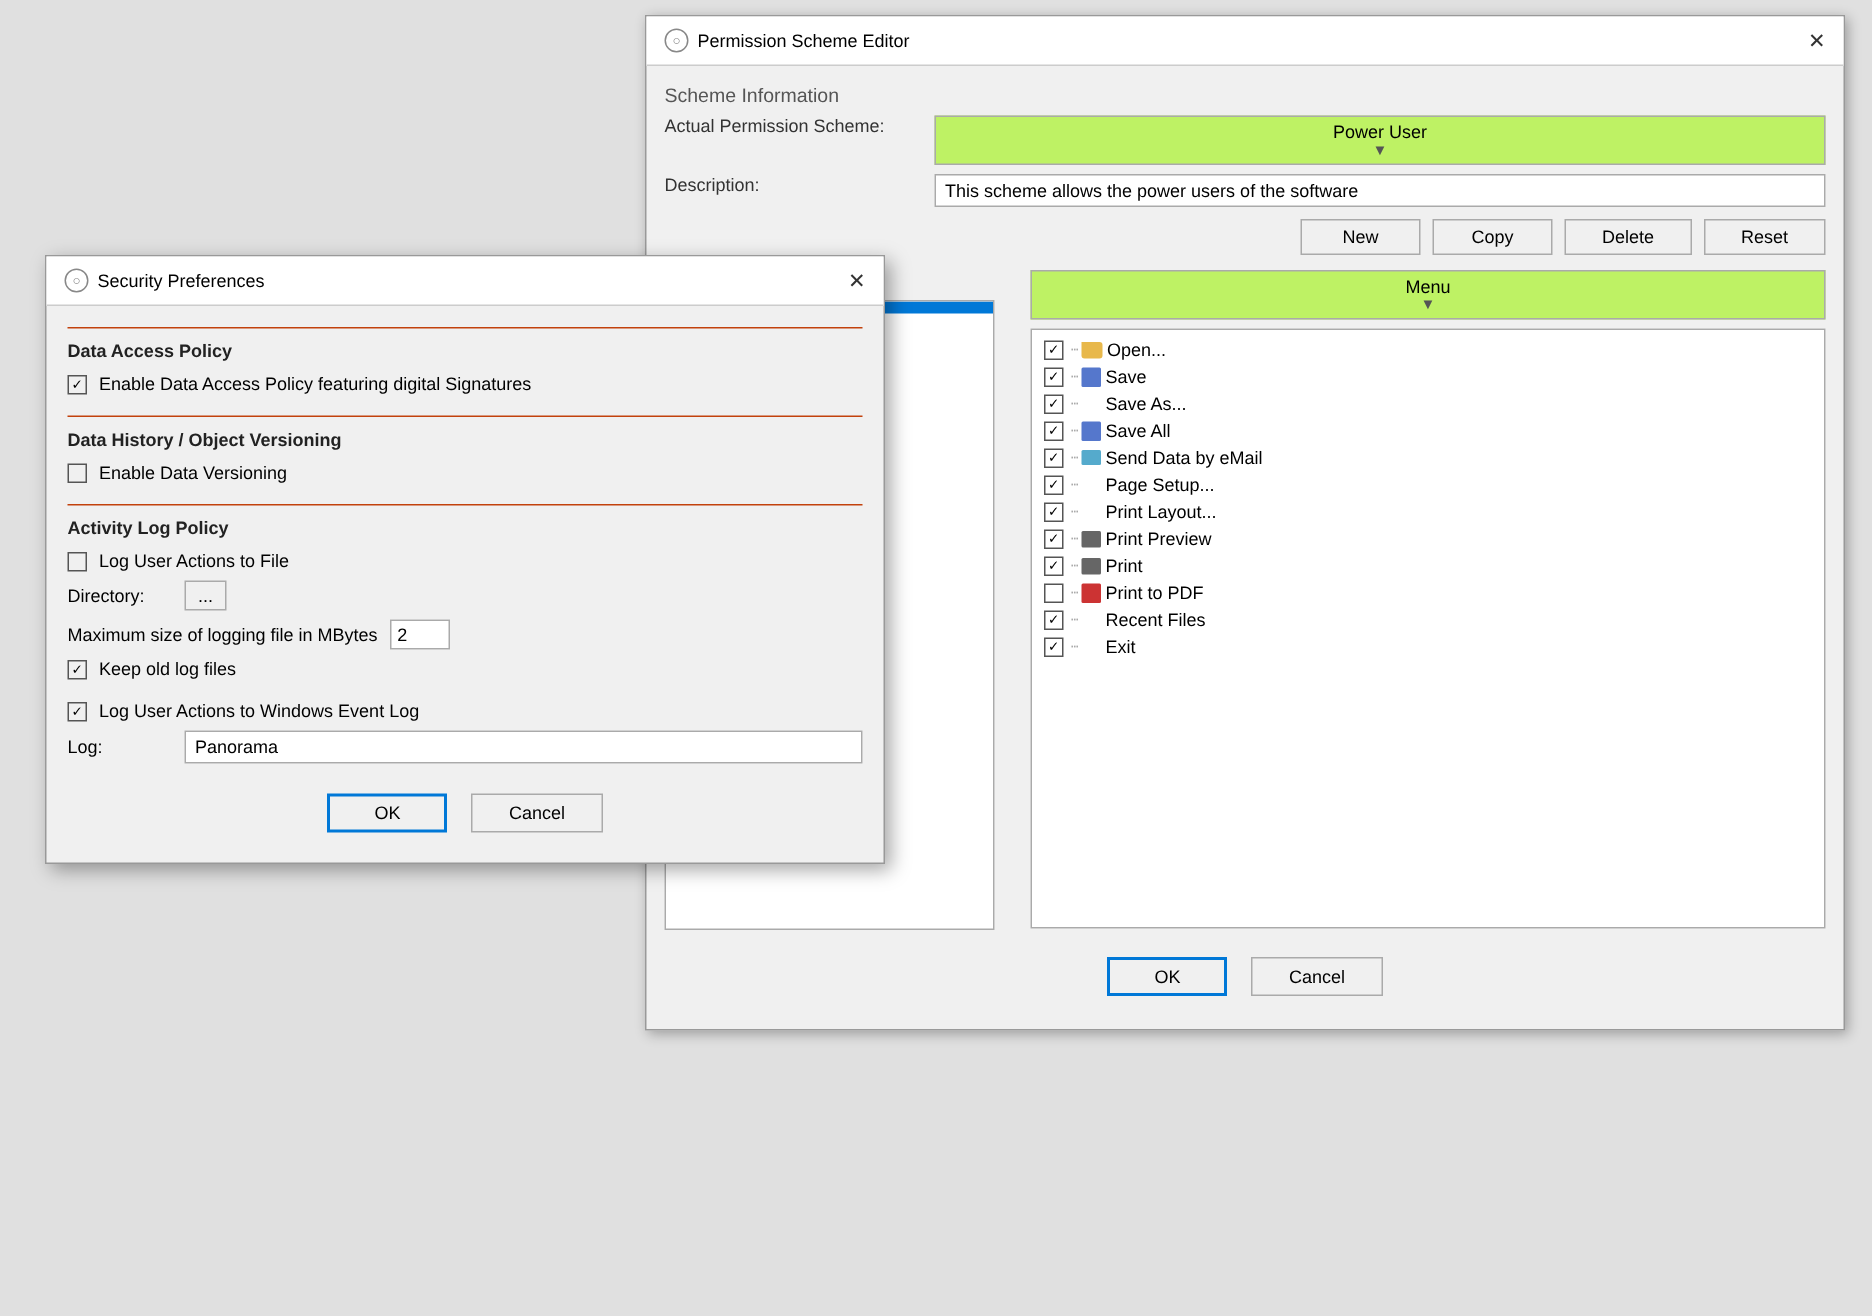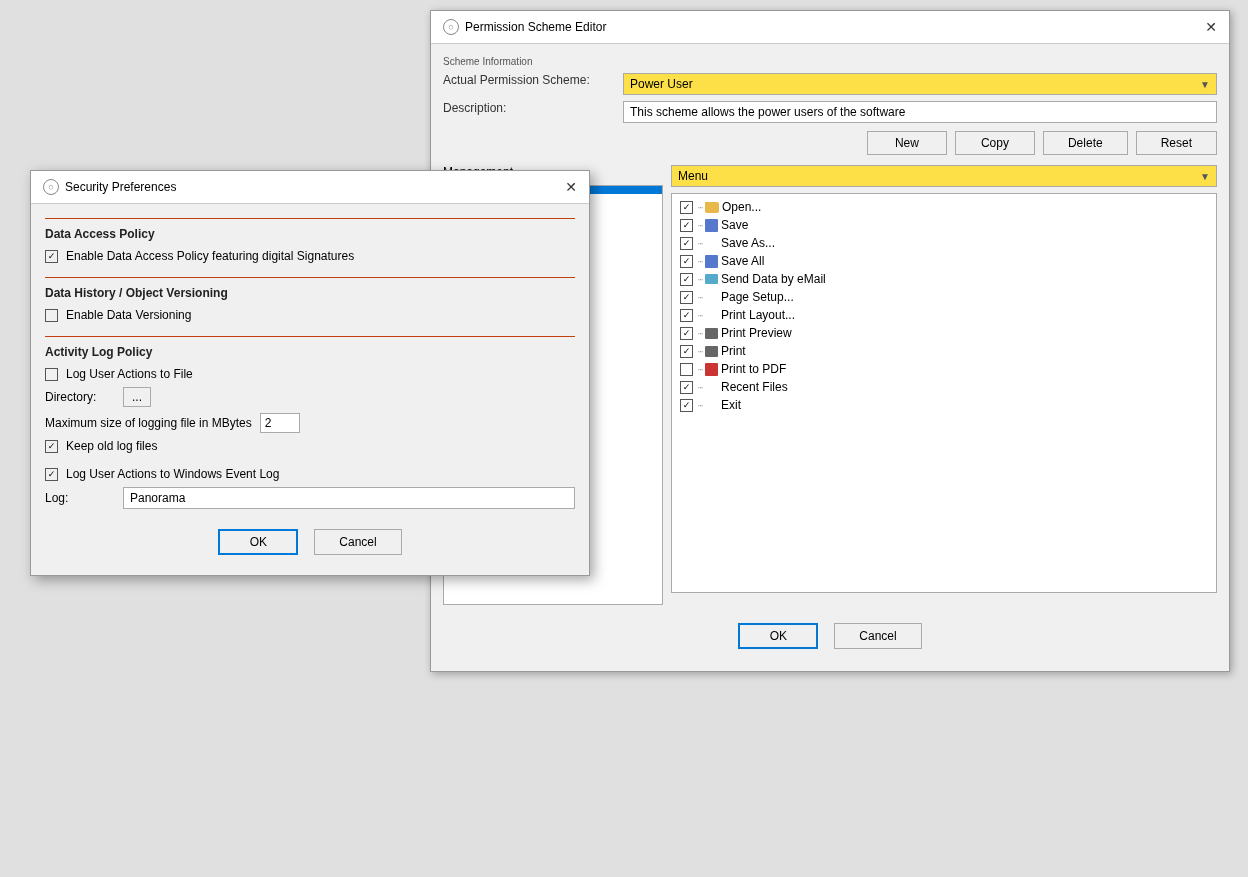--- a/index.html
+++ b/index.html
@@ -46,21 +46,21 @@
     }
     .pse-close-btn {
       cursor: pointer;
       font-size: 14px;
       color: #333;
     }
     .pse-body {
       padding: 12px;
     }
     .section-label {
-      font-size: 10px;
+      font-size: 13px;
       color: #555;
       margin-bottom: 6px;
     }
     .scheme-info-section {
       margin-bottom: 8px;
     }
     .field-row {
       display: flex;
       margin-bottom: 6px;
     }
@@ -69,26 +69,27 @@
       font-size: 12px;
       color: #333;
     }
     .field-value {
       flex: 1;
     }
     .combo-box {
       width: 100%;
       padding: 3px 6px;
       border: 1px solid #aaa;
-      background: #fde047;
+      background: #bef264;
       font-size: 12px;
       display: flex;
       align-items: center;
       justify-content: space-between;
       cursor: pointer;
+      flex-direction: column;
     }
     .combo-box .arrow {
       font-size: 10px;
       color: #555;
     }
     .text-input {
       width: 100%;
       padding: 3px 6px;
       border: 1px solid #aaa;
       background: white;
@@ -107,21 +108,21 @@
       font-size: 12px;
       cursor: pointer;
       min-width: 80px;
     }
     .btn-primary {
       border: 2px solid #0078d7;
       background: #f0f0f0;
     }
     .pse-main-area {
       display: flex;
-      gap: 8px;
+      gap: 24px;
     }
     .pse-left-panel {
       width: 220px;
       flex-shrink: 0;
     }
     .management-label {
       font-size: 12px;
       margin-bottom: 6px;
     }
     .list-box {

